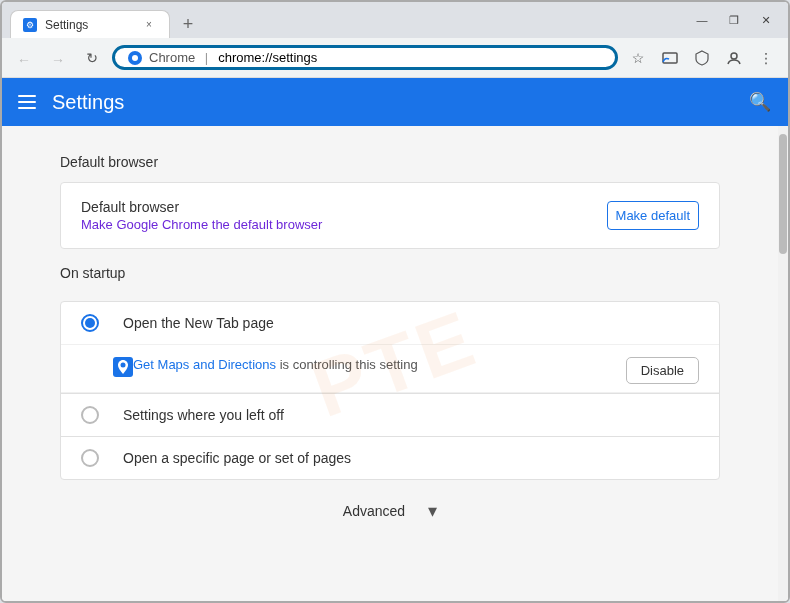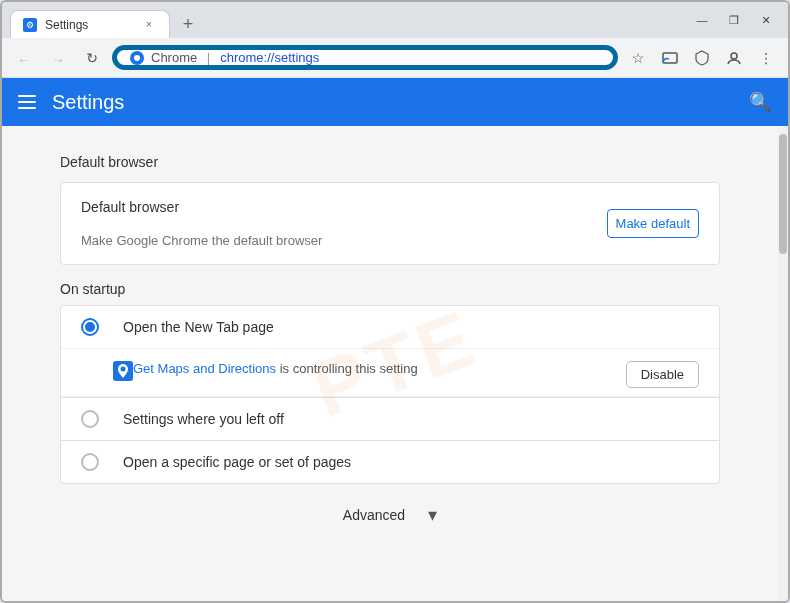--- a/index.html
+++ b/index.html
@@ -120,21 +120,21 @@
     }
     .nav-btn.disabled { color: #bbb; cursor: default; }
     .address-display {
       flex: 1;
       height: 25px;
       border-radius: 14px;
       background: #fff;
       padding: 0 12px;
       font-size: 13px;
       color: #333;
-      border: 5px solid #0369a1;
+      border: 3px solid #0369a1;
       display: flex;
       align-items: center;
       gap: 6px;
     }
     .chrome-icon {
       width: 16px;
       height: 16px;
     }
     .address-right {
       display: flex;
@@ -237,39 +237,39 @@
     .default-browser-text {
       flex: 1;
     }
     .default-browser-text .primary {
       font-size: 14px;
       color: #333;
       font-weight: 500;
     }
     .default-browser-text .secondary {
       font-size: 13px;
-      color: #737373;
-      margin-top: 18px;
+      color: #6d28d9;
+      margin-top: 2px;
     }
     .make-default-btn {
       border: 1px solid #1a73e8;
       color: #1a73e8;
       background: white;
       border-radius: 4px;
       padding: 6px 8px;
       font-size: 13px;
       cursor: pointer;
       white-space: nowrap;
     }
 
     .section2-title {
       font-size: 14px;
       color: #333;
       font-weight: 500;
-      margin-bottom: 8px;
+      margin-bottom: 20px;
       margin-top: 12px;
     }
 
     .startup-card {
       background: #fff;
       border-radius: 4px;
       border: 1px solid #e0e0e0;
       overflow: hidden;
     }
 
@@ -427,21 +427,21 @@
     <div class="nav-btn disabled">→</div>
     <div class="nav-btn">↻</div>
     <div class="address-display">
 
       <svg class="chrome-icon" viewBox="0 0 16 16">
         <circle cx="8" cy="8" r="7" fill="#1a73e8"></circle>
         <circle cx="8" cy="8" r="3" fill="white"></circle>
       </svg>
       <span style="color:#555; font-size:13px;">Chrome&nbsp;</span>
       <span style="color:#999;">|</span>
-      <span style="font-size:13px; color:#1d4ed8; margin-left:4px;">chrome://settings</span>
+      <span style="font-size:13px; color:#000000; margin-left:4px;">chrome://settings</span>
     </div>
     <div class="address-right">
       <div class="addr-icon">☆</div>
       <div class="addr-icon">
         <svg width="16" height="16" viewBox="0 0 16 16" fill="none">
           <rect x="1" y="3" width="14" height="10" rx="1" stroke="#555" stroke-width="1.5" fill="none"></rect>
           <path d="M1 12 Q3 7 7 9" stroke="#1a73e8" stroke-width="1.5" fill="none"></path>
         </svg>
       </div>
       <div class="addr-icon">

